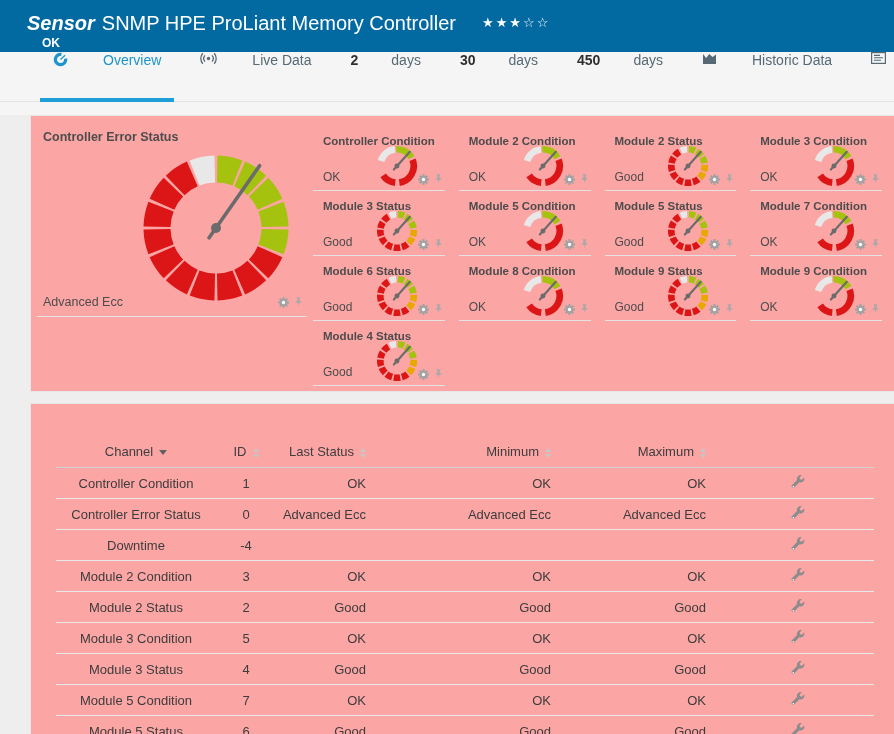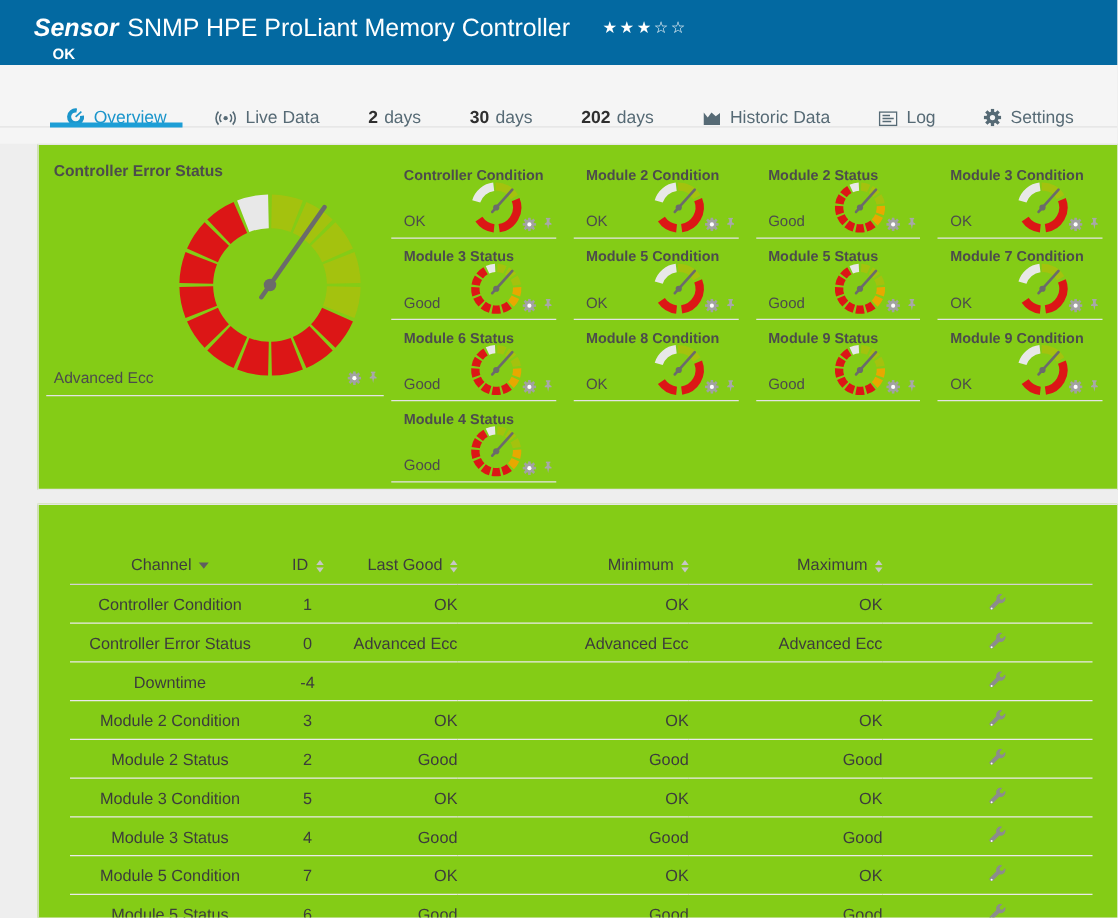--- a/index.html
+++ b/index.html
@@ -26,32 +26,32 @@
   .star { font-family:"DejaVu Sans", sans-serif; font-size:13px; color:#fff; }
   .status-line { font-size:12px; font-weight:700; margin:1px 0 0 15px; }
 
   
   .tab-bar {
     height:63px; background:#f5f5f5; position:relative;
     display:flex; align-items:flex-start; padding-left:40px;
   }
   .tab-baseline { position:absolute; left:0; right:0; top:49px; height:1px; background:#e2e2e2; }
   .tab {
-    height:49px; display:flex; align-items:flex-end;
+    height:49px; display:flex; align-items:flex-start;
     padding:0 13px; margin-right:13px; position:relative;
-    font-size:14px; color:#566a75; cursor:pointer; white-space:nowrap;
+    font-size:14px; color:#566a75; cursor:pointer; white-space:nowrap;gap:28px;
   }
   .tab .tab-icon { display:inline-flex; margin-right:7px; }
   .tab-strong { font-weight:700; color:#2f2f2f; margin-right:5px; }
   .tab.active { color:#1b95cb; }
   .tab.active .tab-label { color:#1b95cb; }
   .tab.active::after { content:""; position:absolute; left:0; right:0; top:46px; height:4px; background:#1d9ed6; z-index:2; }
 
   
-  .panel { margin-left:30px; width:864px; background:#84cc16; border:1px solid #e6e6e6; border-right:none; }
+  .panel { margin-left:30px; width:864px; background:#fca5a5; border:1px solid #e6e6e6; border-right:none; }
   .gauges-panel { height:277px; display:flex; }
   .table-panel { margin-top:11px; height:345px; padding:34px 20px 0 25px; }
 
   
   .big-cell { width:280px; flex-shrink:0; position:relative; }
   .big-title { position:absolute; top:14px; left:12px; font-size:12.5px; font-weight:700; color:#4c4c4c; }
   .big-gauge { position:absolute; top:34px; left:107px; }
   .big-footer {
     position:absolute; top:174px; left:12px; right:8px; height:24px;
     display:flex; justify-content:space-between; align-items:center;
@@ -123,21 +123,21 @@
     </div>
     <div class="tab">
       <span class="tab-strong">2</span>
       <span class="tab-label">days</span>
     </div>
     <div class="tab">
       <span class="tab-strong">30</span>
       <span class="tab-label">days</span>
     </div>
     <div class="tab">
-      <span class="tab-strong">202</span>
+      <span class="tab-strong">450</span>
       <span class="tab-label">days</span>
     </div>
     <div class="tab">
       <span class="tab-icon">
         <svg width="15" height="13" viewBox="0 0 15 13">
           <path fill="#566a75" d="M1 12V2l3.2 4 3-4 3.4 3 3.4-2.6V12z"></path>
         </svg>
       </span>
       <span class="tab-label">Historic Data</span>
     </div>
@@ -749,21 +749,21 @@
     </colgroup>
     <thead>
         <tr>
           <th class="c0"><span>Channel</span><span class="sort">
               <i class="tri-down dark"></i>
             </span></th>
           <th class="c1"><span>ID</span><span class="sort">
               <i class="tri-up"></i>
               <i class="tri-down"></i>
             </span></th>
-          <th class="c2"><span>Last Good</span><span class="sort">
+          <th class="c2"><span>Last Status</span><span class="sort">
               <i class="tri-up"></i>
               <i class="tri-down"></i>
             </span></th>
           <th class="c3"><span>Minimum</span><span class="sort">
               <i class="tri-up"></i>
               <i class="tri-down"></i>
             </span></th>
           <th class="c4"><span>Maximum</span><span class="sort">
               <i class="tri-up"></i>
               <i class="tri-down"></i>

